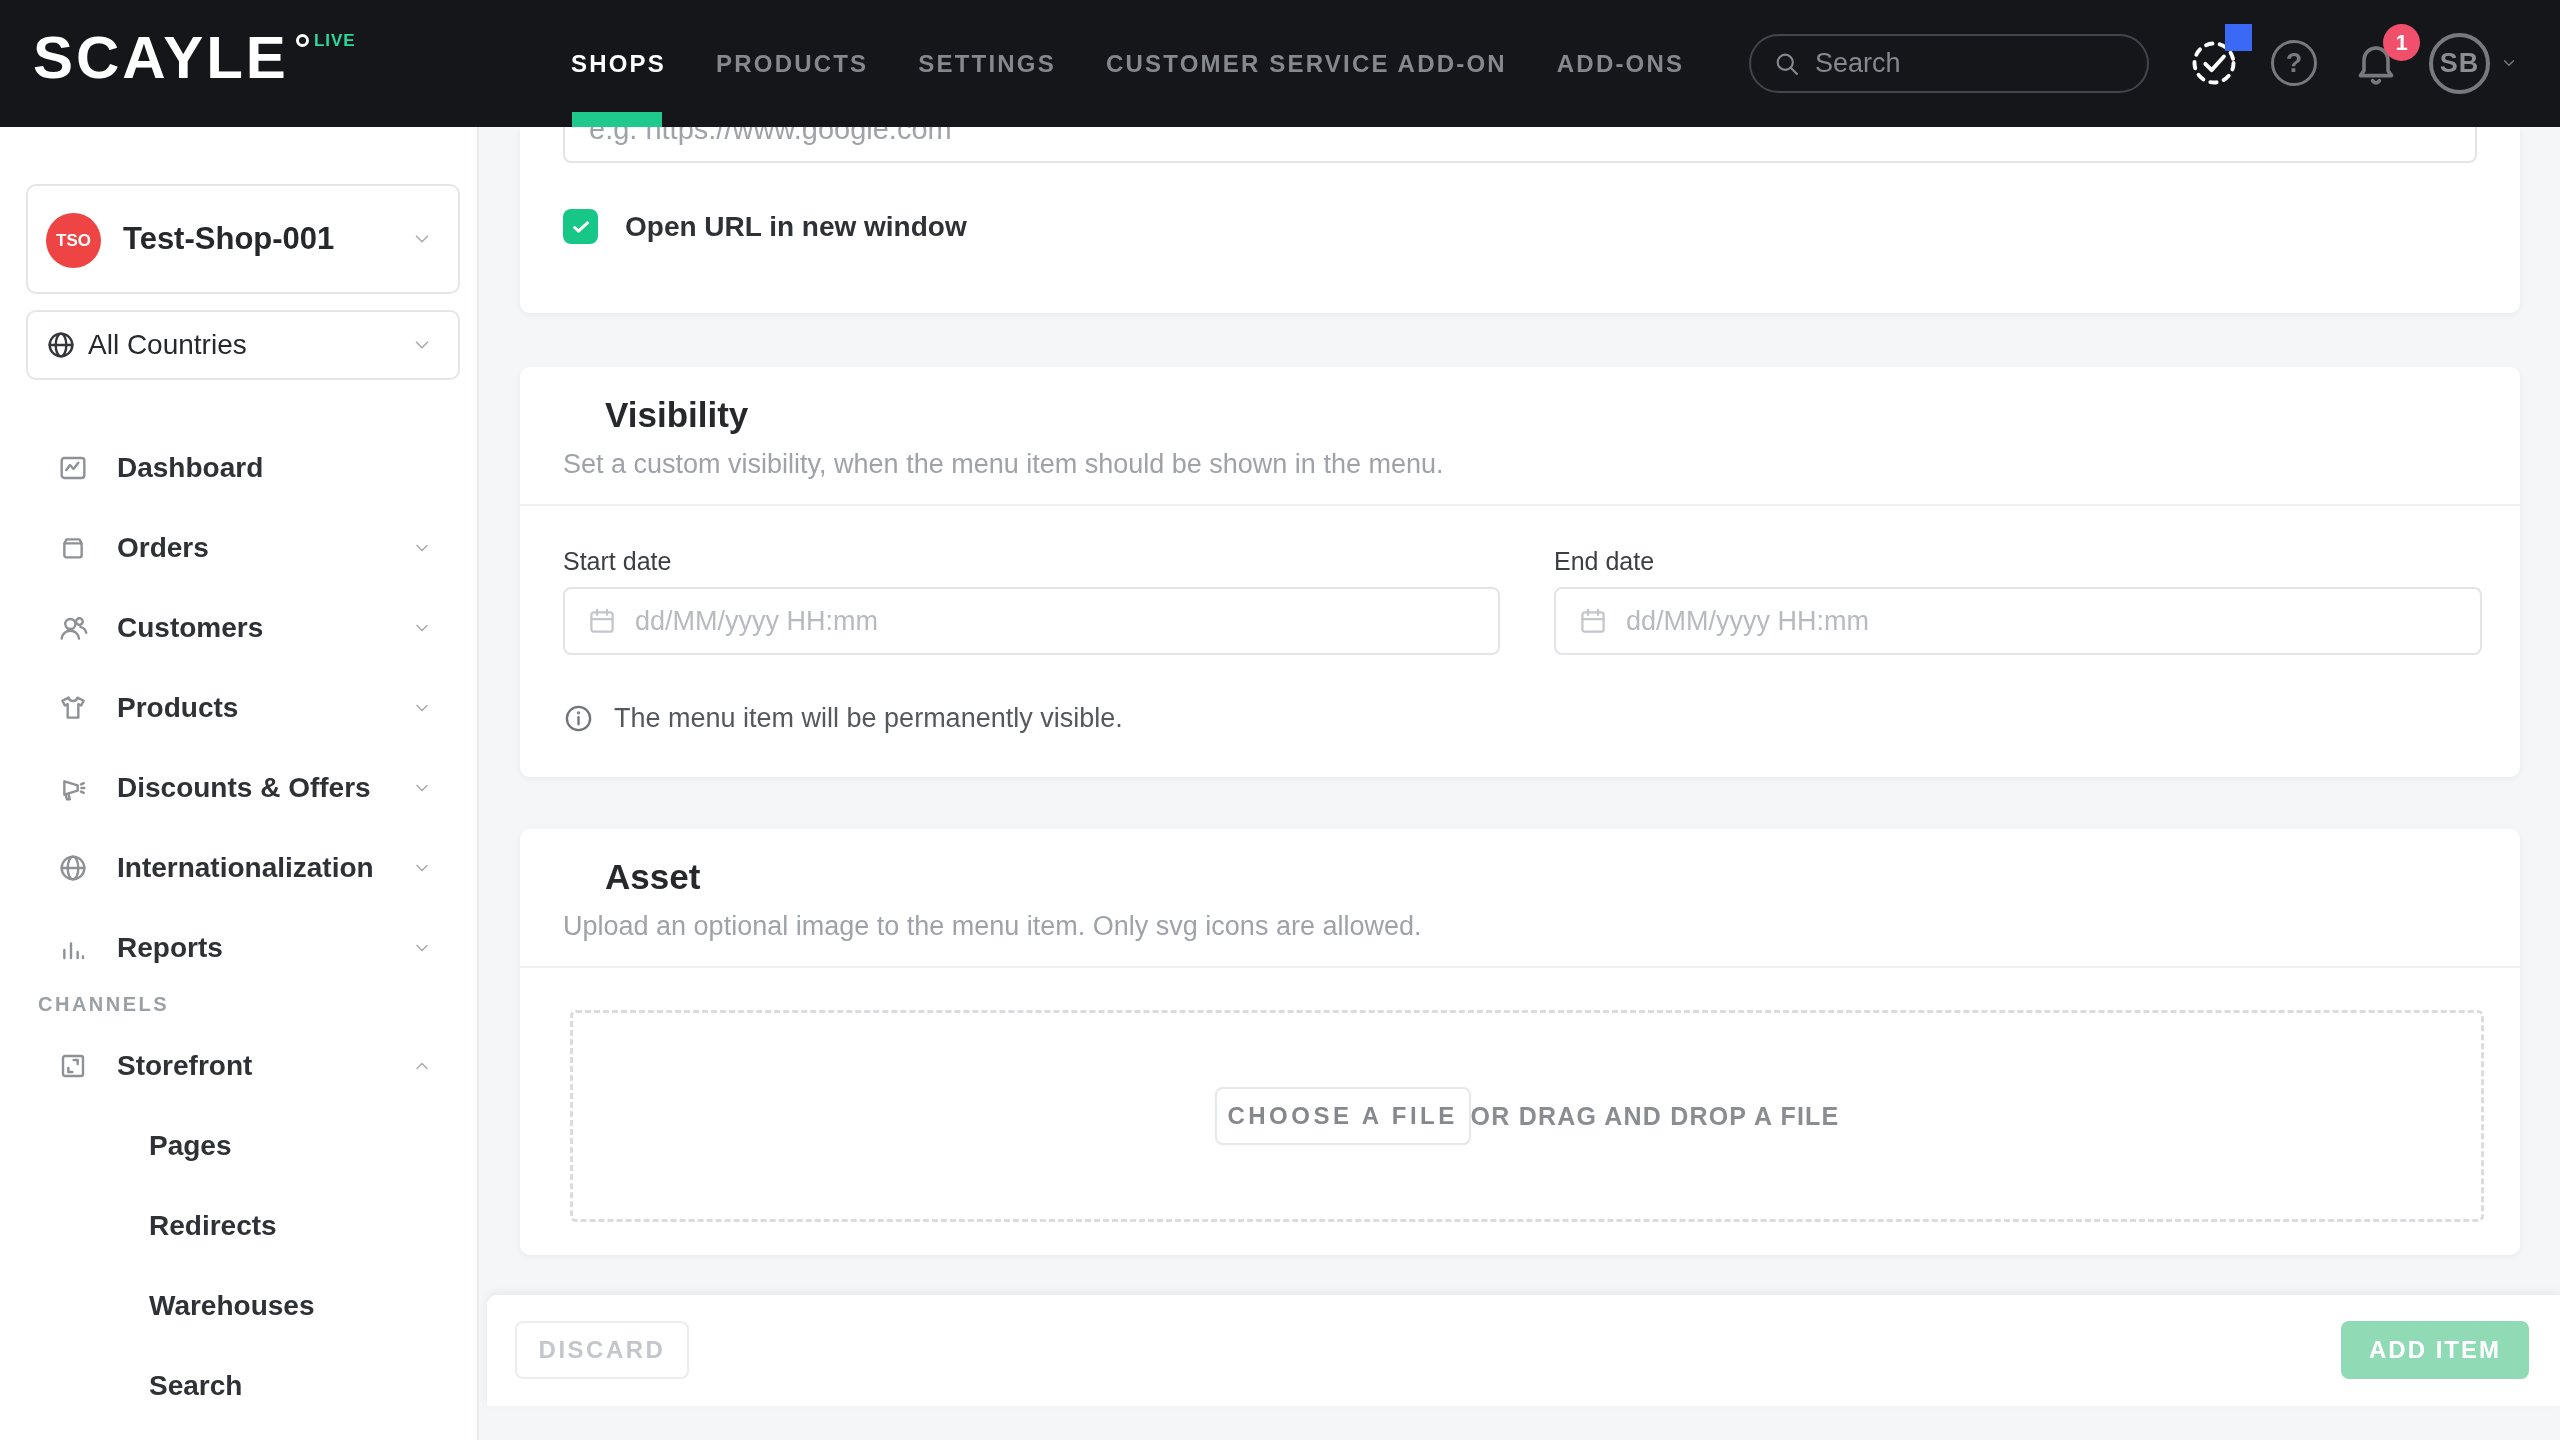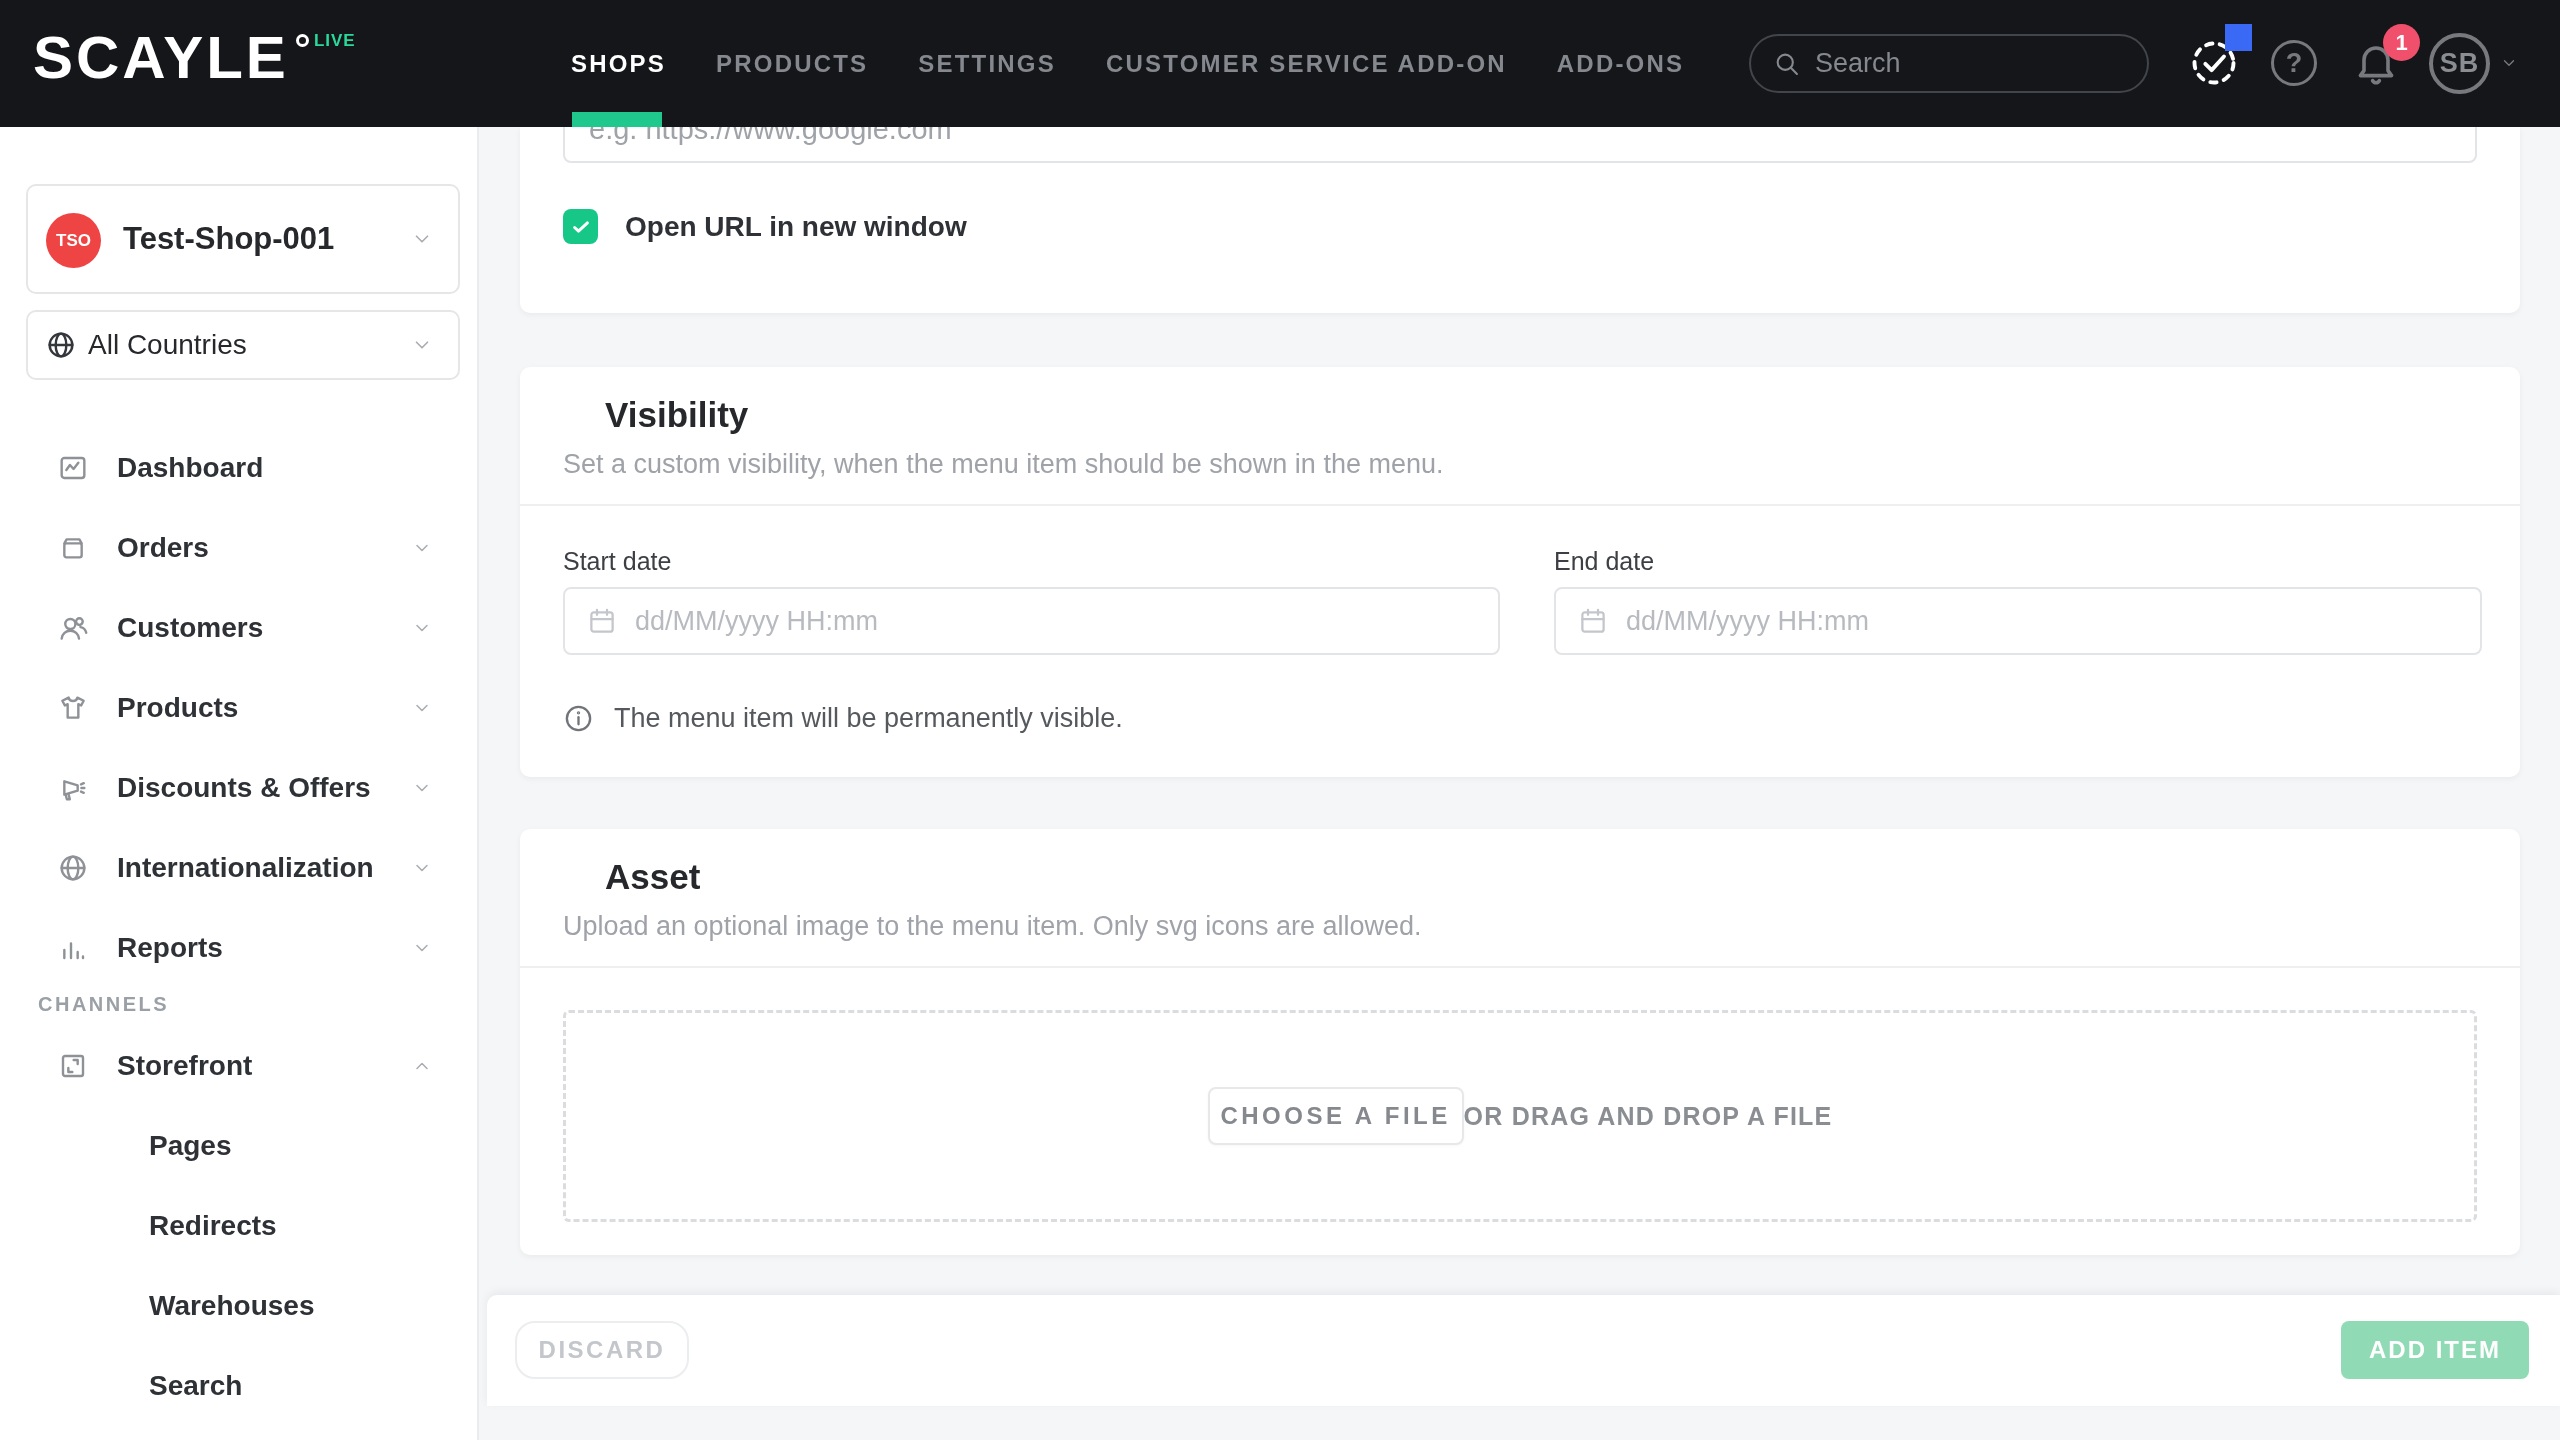--- a/index.html
+++ b/index.html
@@ -96,32 +96,32 @@
   .fl-start { left:43px; } .fl-end { left:1034px; }
   .date-input { position:absolute; top:220px; height:68px; border:2px solid #E3E4E7; border-radius:8px;
                 display:flex; align-items:center; padding:0 22px; gap:18px; color:#C3C6CB; background:#fff; }
   .di-start { left:43px; width:937px; } .di-end { left:1034px; width:928px; }
   .date-input input { flex:1; border:none; outline:none; background:transparent; font-family:inherit;
                       font-size:27px; color:#55585D; }
   .date-input input::placeholder { color:#B7BABF; }
   .info-row { position:absolute; left:43px; top:336px; display:flex; align-items:center; gap:20px; color:#717479; }
   .info-text { font-size:27px; color:#55585D; }
 
-  .dropzone { position:absolute; left:43px; top:181px; width:1914px; height:212px; border:3px dashed #DADCE0;
+  .dropzone { position:absolute; left:50px; top:181px; width:1914px; height:212px; border:3px dashed #DADCE0;
               border-radius:6px; display:flex; align-items:center; justify-content:center; }
   .choose-btn { width:256px; height:58px; background:#fff; border:2px solid #E6E8EA; border-radius:8px;
                 box-shadow:0 1px 3px rgba(0,0,0,0.04); display:flex; align-items:center; justify-content:center;
                 font-size:24px; font-weight:bold; letter-spacing:3.5px; color:#85888D; cursor:pointer; }
   .drop-hint { font-size:25px; font-weight:bold; letter-spacing:1.2px; color:#8A8E93; }
 
   
   .footer-bar { position:absolute; left:487px; top:1295px; width:2073px; height:111px; background:#FFFFFF;
                 border-radius:10px 0 0 0; box-shadow:0 -3px 10px rgba(22,24,28,0.06); z-index:15; }
   .btn-discard { position:absolute; left:28px; top:26px; width:174px; height:58px; background:#fff;
-                 border:2px solid #ECEDEF; border-radius:20px; display:flex; align-items:center; justify-content:center;
+                 border:2px solid #ECEDEF; border-radius:8px; display:flex; align-items:center; justify-content:center;
                  font-size:24px; font-weight:bold; letter-spacing:2.5px; color:#C3C6CA; cursor:pointer; }
   .btn-add { position:absolute; right:31px; top:26px; width:188px; height:58px; background:#90DBB5;
              border:none; border-radius:8px; display:flex; align-items:center; justify-content:center;
              font-size:24px; font-weight:bold; letter-spacing:2px; color:#FFFFFF; cursor:pointer; }
 </style>
 </head>
 <body>
 
 <div class="header">
   <div class="logo">

